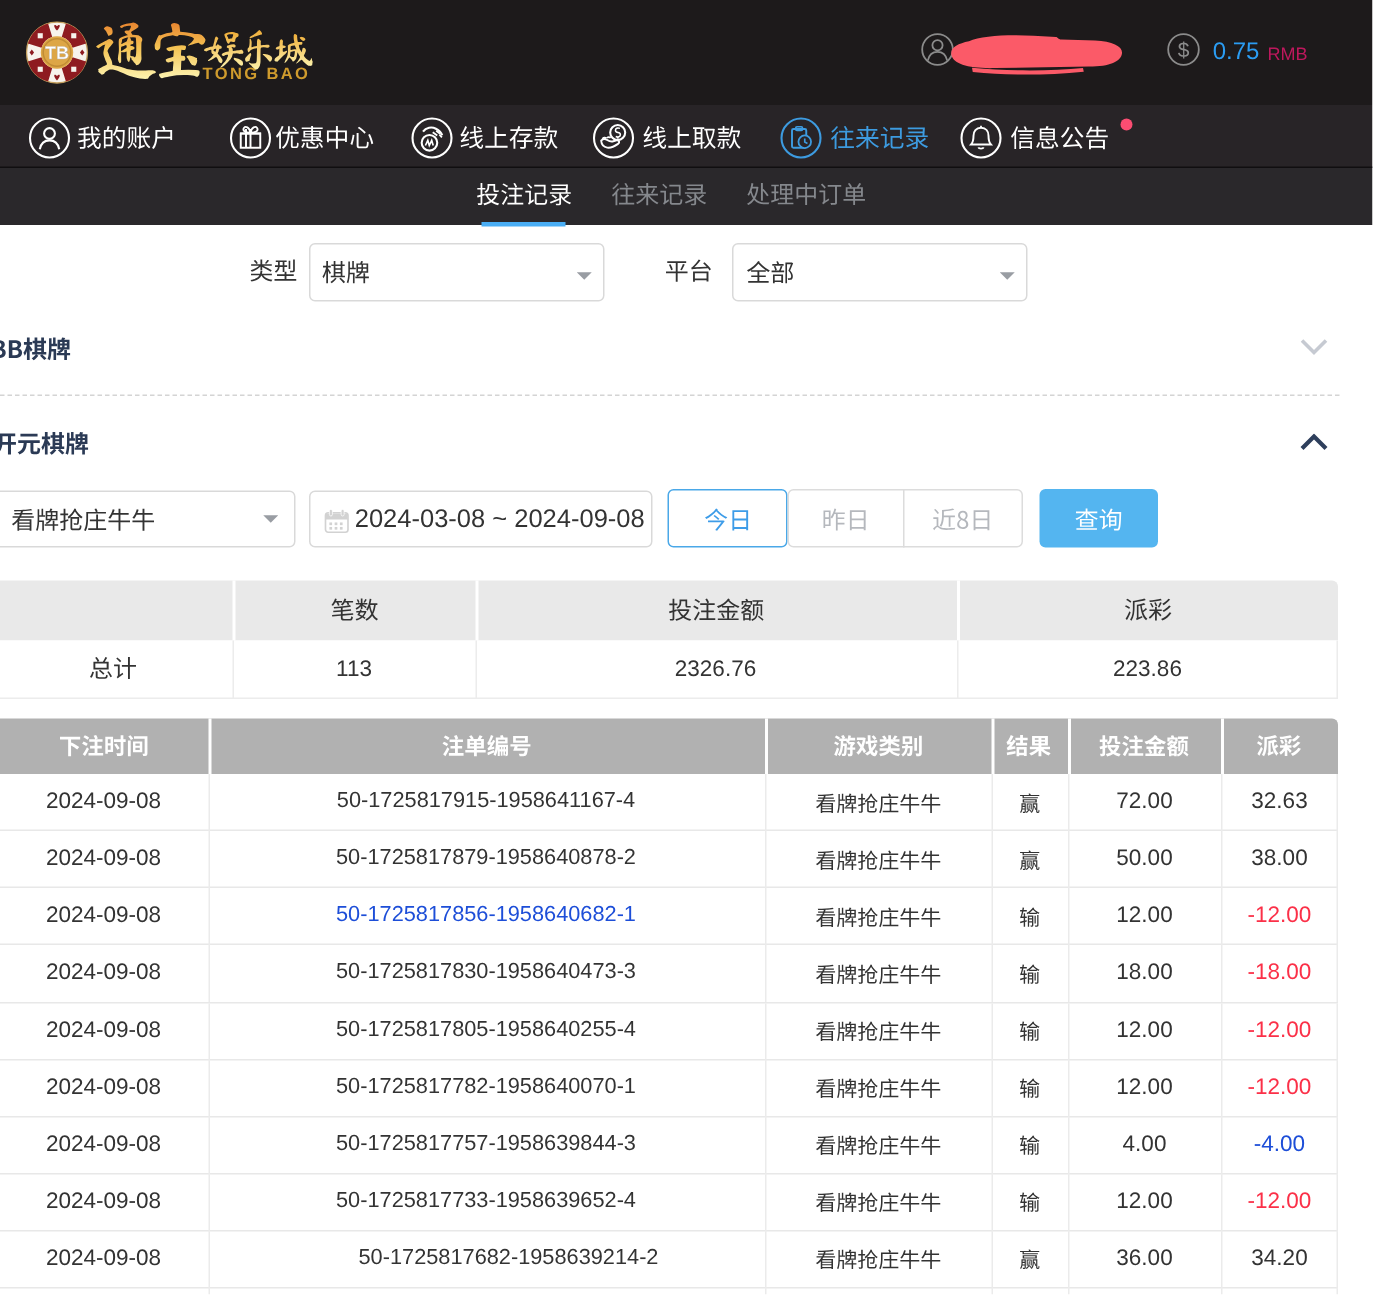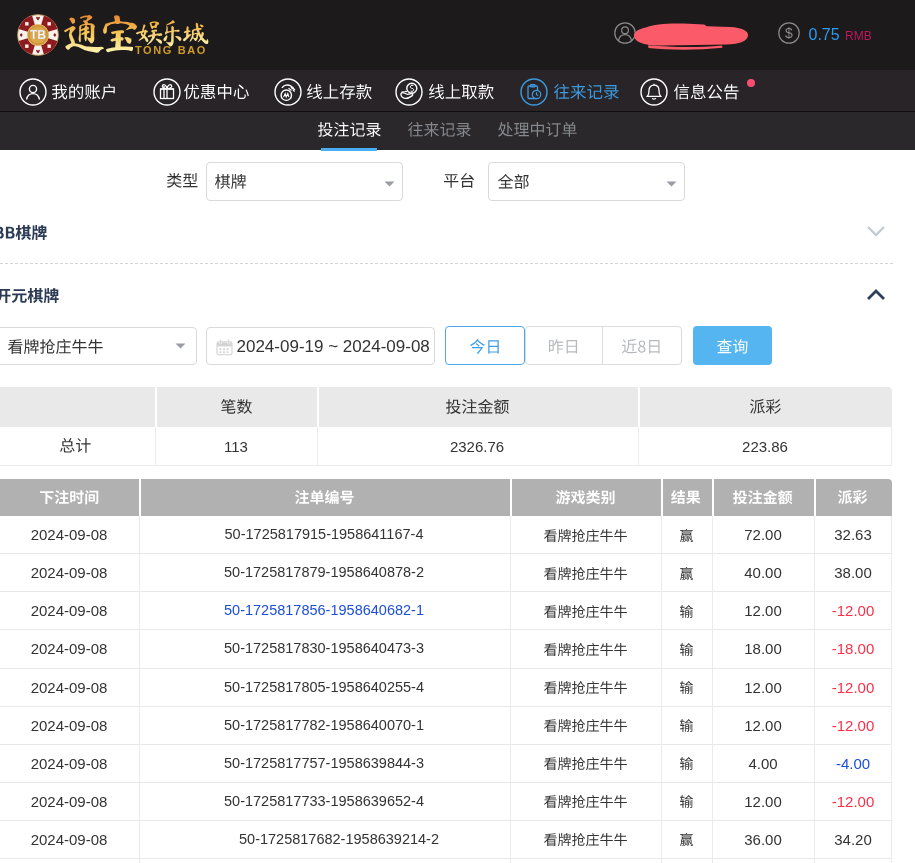--- a/index.html
+++ b/index.html
@@ -255,21 +255,21 @@
     <rect x="11.4" y="0.6" width="2" height="4.4" rx="1" fill="#d2d2d2" stroke="#fff" stroke-width="0.5"></rect>
     <g fill="#d2d2d2">
       <rect x="3.6" y="9.3" width="1.8" height="1.8"></rect>
       <rect x="7.1" y="9.3" width="1.8" height="1.8"></rect>
       <rect x="10.6" y="9.3" width="1.8" height="1.8"></rect>
       <rect x="3.6" y="12.3" width="1.8" height="1.8"></rect>
       <rect x="7.1" y="12.3" width="1.8" height="1.8"></rect>
       <rect x="10.6" y="12.3" width="1.8" height="1.8"></rect>
     </g>
   </svg>
-<div style="position:absolute;left:236.5px;top:346.0px;transform:translateY(-50%);font:normal 17px 'Liberation Sans',sans-serif;color:#333333;white-space:nowrap;line-height:1">2024-09-19 ~ 2024-09-08</div>
+<div style="position:absolute;left:236.5px;top:346.0px;transform:translateY(-50%);font:normal 17px 'Liberation Sans',sans-serif;color:#333333;white-space:nowrap;line-height:1">2024-03-08 ~ 2024-09-08</div>
 <div style="position:absolute;left:444.5px;top:326px;width:80px;height:39px;border:1px solid #4aa8e8;border-radius:4px;background:#fff"></div>
 <svg style="position:absolute;left:467.6px;top:336.9px;overflow:visible" width="32.8" height="18.9">
     <g transform="translate(1.44,15.55) scale(0.016000,-0.016000)" fill="#3d9ce8">
       <use href="#gR4eca" x="0"></use>
       <use href="#gR65e5" x="1000"></use>
     </g>
   </svg>
 <div style="position:absolute;left:524.5px;top:326px;width:157px;height:39px;border:1px solid #dcdcdc;border-radius:4px;background:#fff"></div>
 <div style="position:absolute;left:602px;top:326px;width:1px;height:39px;background:#dcdcdc"></div>
 <svg style="position:absolute;left:547.0px;top:336.9px;overflow:visible" width="32.1" height="18.7">
@@ -422,21 +422,21 @@
       <use href="#gR5e84" x="3000"></use>
       <use href="#gR725b" x="4000"></use>
       <use href="#gR725b" x="5000"></use>
     </g>
   </svg>
 <svg style="position:absolute;left:677.5px;top:564.8px;overflow:visible" width="17.0" height="17.0">
     <g transform="translate(1.47,13.89) scale(0.014000,-0.014000)" fill="#333333">
       <use href="#gR8d62" x="0"></use>
     </g>
   </svg>
-<div style="position:absolute;left:763.0px;top:572.3px;transform:translate(-50%,-50%);font:normal 15px 'Liberation Sans',sans-serif;color:#333333;white-space:nowrap;line-height:1">40.00</div>
+<div style="position:absolute;left:763.0px;top:572.3px;transform:translate(-50%,-50%);font:normal 15px 'Liberation Sans',sans-serif;color:#333333;white-space:nowrap;line-height:1">50.00</div>
 <div style="position:absolute;left:853.0px;top:572.3px;transform:translate(-50%,-50%);font:normal 15px 'Liberation Sans',sans-serif;color:#333333;white-space:nowrap;line-height:1">38.00</div>
 <div style="position:absolute;left:0;top:629.4px;width:892px;height:1px;background:#e8e8e8"></div>
 <div style="position:absolute;left:139px;top:592.3px;width:1px;height:38.1px;background:#ebebeb"></div>
 <div style="position:absolute;left:510px;top:592.3px;width:1px;height:38.1px;background:#ebebeb"></div>
 <div style="position:absolute;left:661px;top:592.3px;width:1px;height:38.1px;background:#ebebeb"></div>
 <div style="position:absolute;left:712px;top:592.3px;width:1px;height:38.1px;background:#ebebeb"></div>
 <div style="position:absolute;left:814px;top:592.3px;width:1px;height:38.1px;background:#ebebeb"></div>
 <div style="position:absolute;left:891px;top:592.3px;width:1px;height:38.1px;background:#ebebeb"></div>
 <div style="position:absolute;left:69.0px;top:610.4px;transform:translate(-50%,-50%);font:normal 15px 'Liberation Sans',sans-serif;color:#333333;white-space:nowrap;line-height:1">2024-09-08</div>
 <div style="position:absolute;left:324.0px;top:610.4px;transform:translate(-50%,-50%);font:normal 14.5px 'Liberation Sans',sans-serif;color:#1d4ed8;white-space:nowrap;line-height:1">50-1725817856-1958640682-1</div>

